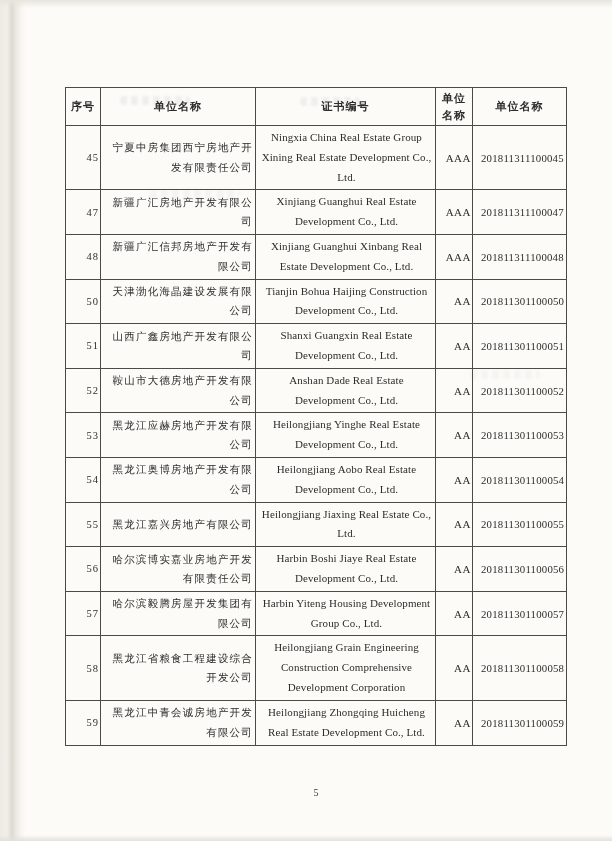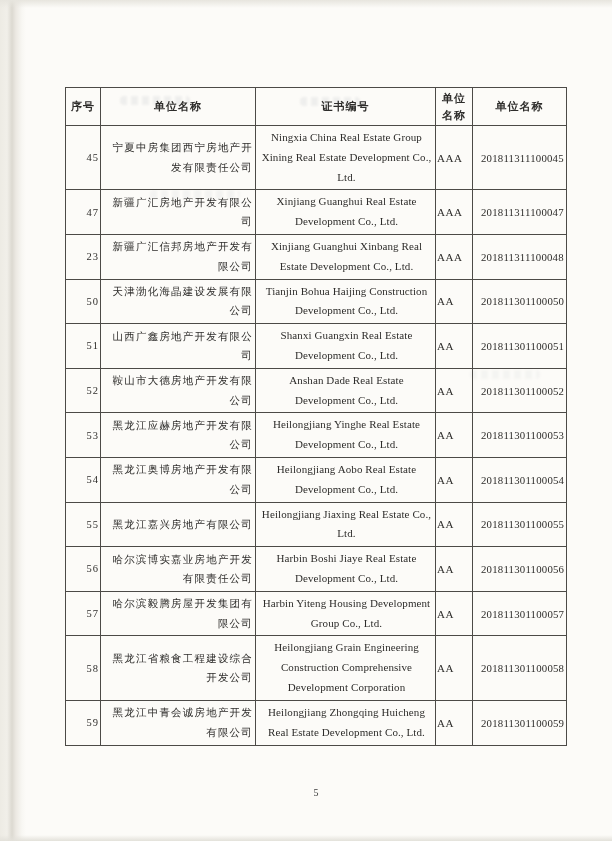--- a/index.html
+++ b/index.html
@@ -52,21 +52,21 @@
   td{font-size:10.5px;}
   td.c-no{text-align:right;font-size:10.5px;letter-spacing:1px;}
   td.c-cn{
     text-align:right;padding:2px 2px 2px 4px;
     line-height:1.85;letter-spacing:1.2px;font-size:10.5px;
   }
   td.c-en{
     text-align:center;padding:2px 3px 2px 5px;
     line-height:1.8;font-size:11px;letter-spacing:0.1px;
   }
-  td.c-rt{text-align:left;font-size:11px;letter-spacing:0.5px;}
+  td.c-rt{text-align:right;font-size:11px;letter-spacing:0.5px;}
   td.c-ct{text-align:left;padding-left:8px;font-size:10.8px;letter-spacing:0.2px;white-space:nowrap;}
   .page-number{
     position:absolute;left:306px;top:787px;width:20px;
     text-align:center;font-size:10px;color:#3a3a3a;
   }
 </style>
 </head>
 <body>
 
 <div>
@@ -105,21 +105,21 @@
           <td class="c-ct">201811311100045</td>
         </tr>
         <tr style="height: 41px;">
           <td class="c-no">47</td>
           <td class="c-cn">新疆广汇房地产开发有限公司</td>
           <td class="c-en">Xinjiang Guanghui Real Estate Development Co., Ltd.</td>
           <td class="c-rt">AAA</td>
           <td class="c-ct">201811311100047</td>
         </tr>
         <tr style="height: 39px;">
-          <td class="c-no">23</td>
+          <td class="c-no">48</td>
           <td class="c-cn">新疆广汇信邦房地产开发有限公司</td>
           <td class="c-en">Xinjiang Guanghui Xinbang Real Estate Development Co., Ltd.</td>
           <td class="c-rt">AAA</td>
           <td class="c-ct">201811311100048</td>
         </tr>
         <tr style="height: 40px;">
           <td class="c-no">50</td>
           <td class="c-cn">天津渤化海晶建设发展有限公司</td>
           <td class="c-en">Tianjin Bohua Haijing Construction Development Co., Ltd.</td>
           <td class="c-rt">AA</td>

